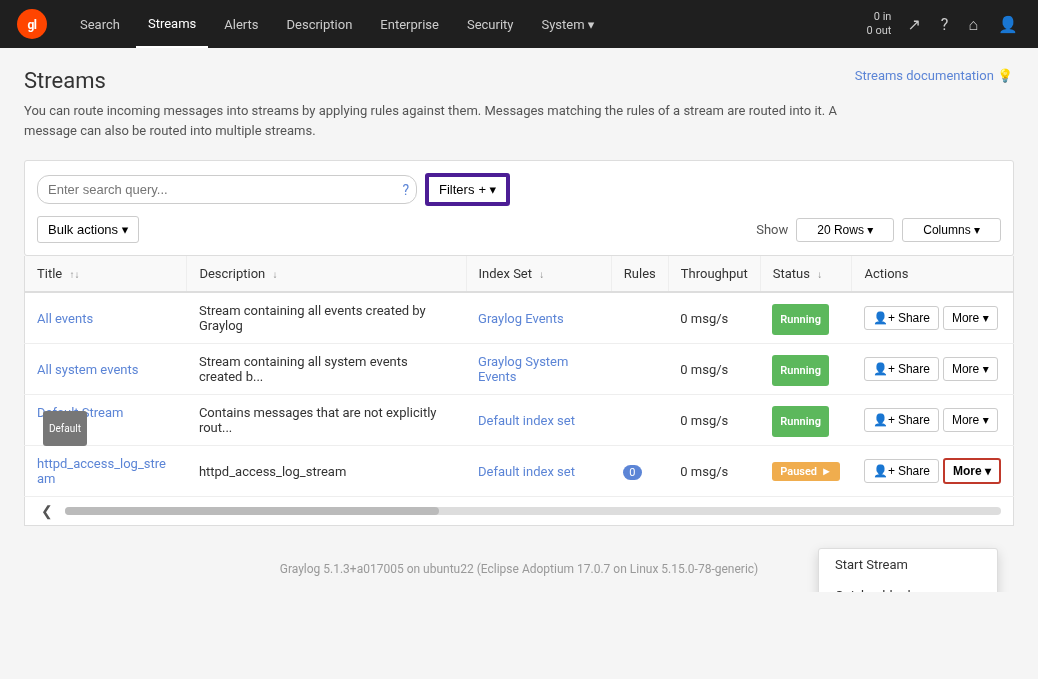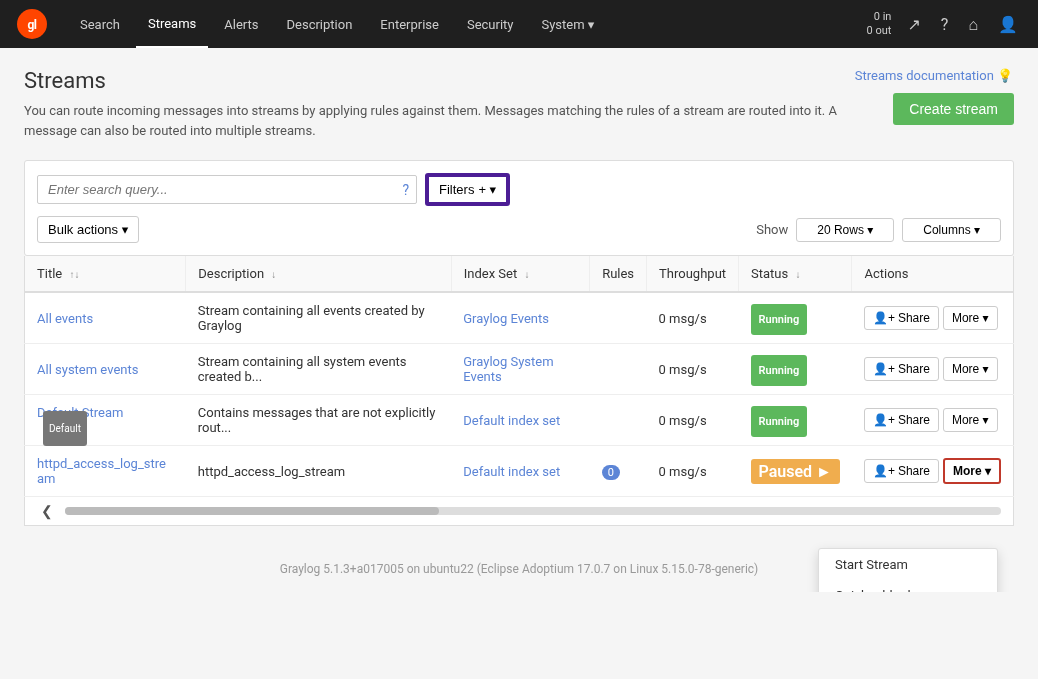--- a/index.html
+++ b/index.html
@@ -121,25 +121,24 @@
     }
     .search-input-wrap {
       position: relative;
       flex: 1;
       max-width: 380px;
     }
     .search-input {
       width: 100%;
       padding: 6px 32px 6px 10px;
       border: 1px solid #ccc;
-      border-radius: 2px;
+      border-radius: 12px;
       font-size: 13px;
       color: #999;
       outline: none;
-      font-style: italic;
     }
     .search-help-icon {
       position: absolute;
       right: 8px;
       top: 50%;
       transform: translateY(-50%);
       color: #5c85d6;
       font-size: 14px;
       cursor: pointer;
     }
@@ -242,21 +241,21 @@
       padding: 9px 8px;
       border-radius: 3px;
       font-size: 11px;
       font-weight: 600;
     }
     .status-paused {
       background: #f0ad4e;
       color: #fff;
       padding: 3px 8px;
       border-radius: 3px;
-      font-size: 16px;
+      font-size: 11px;
       font-weight: 600;
       display: flex;
       align-items: center;
       gap: 4px;
     }
 
     .action-btns {
       display: flex;
       align-items: center;
       gap: 4px;
@@ -406,21 +405,20 @@
   <div class="page-header">
     <div class="page-header-left">
       <h1>Streams</h1>
       <p>You can route incoming messages into streams by applying rules against them. Messages matching the rules of a stream are routed into it. A message can also be routed into multiple streams.</p>
     </div>
     <div class="page-header-right">
       <a class="docs-link">
         <span>Streams documentation</span>
         <span>💡</span>
       </a>
-      <button class="btn-create">Create stream</button>
     </div>
   </div>
 
   <div class="content-wrapper">
 
     <div class="toolbar">
 
       <div class="search-row">
         <div class="search-input-wrap">
           <input type="text" class="search-input" placeholder="Enter search query..." style="">

